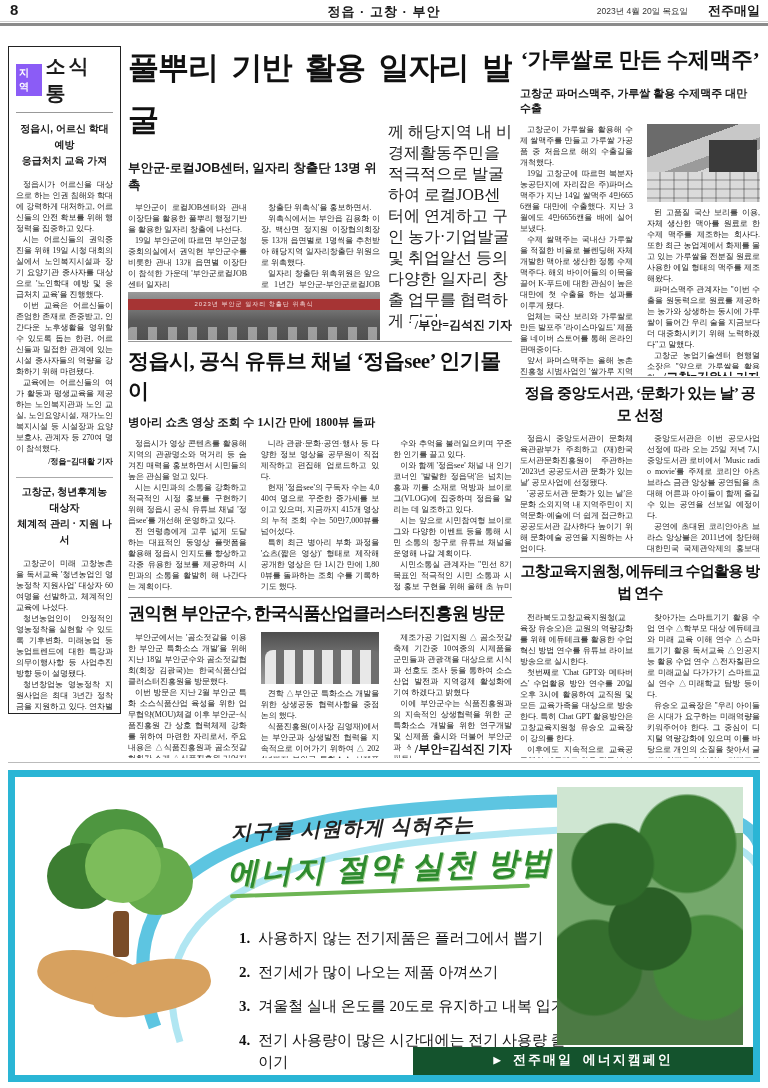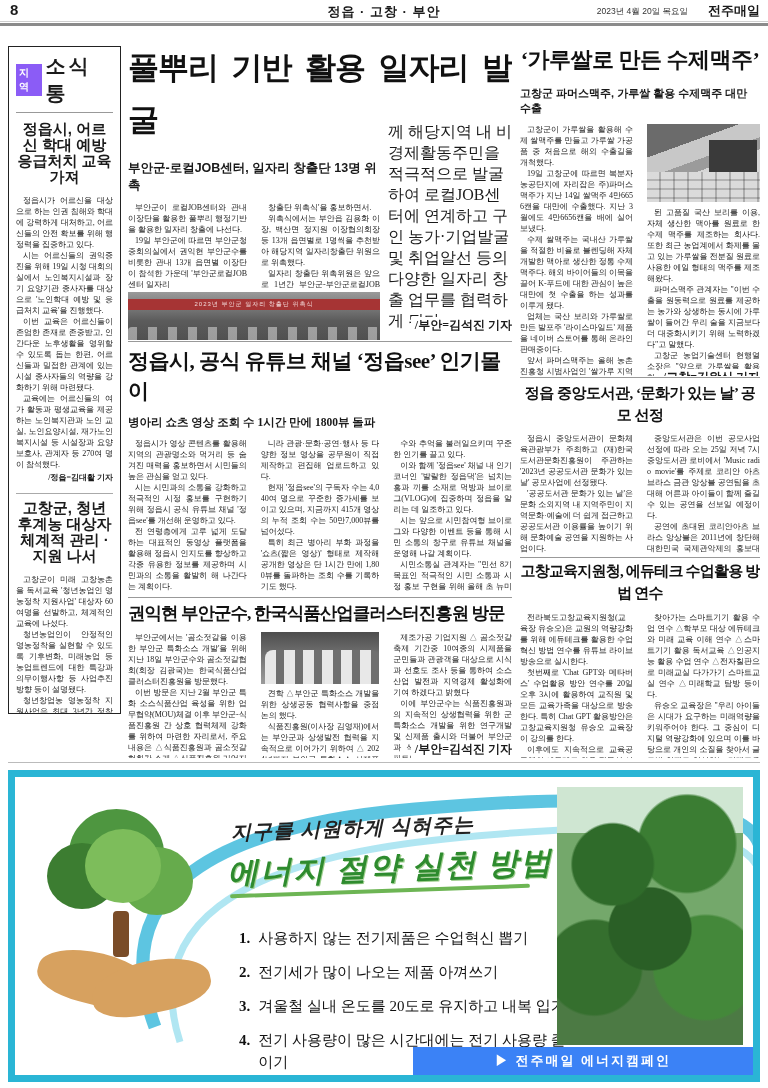--- a/index.html
+++ b/index.html
@@ -16,21 +16,21 @@
   .masthead-bar .date { position:absolute; right:80px; top:6px; font-size:8.5px; color:#333; font-family:"Liberation Sans",sans-serif; }
   .masthead-bar .paper { position:absolute; right:8px; top:2px; font-size:13px; font-weight:900; font-family:"Liberation Sans",sans-serif; }
   .head-rule { position:absolute; left:0; top:21px; width:768px; height:5px; background:linear-gradient(#cfcfcf 0 1px,#fff 1px 2px,#8b8b8b 2px 100%); }
 
   
   .sidebar { position:absolute; left:8px; top:46px; width:113px; height:668px; border:1.5px solid #222; padding:6px 7px; overflow:hidden; }
   .sidebar-head { display:flex; align-items:center; gap:4px; border-bottom:1px solid #999; padding-bottom:5px; margin-bottom:8px; }
   .sidebar-tag { background:#8b5cf6; color:#fff; font-size:10px; font-weight:bold; padding:2px 3px; font-family:"Liberation Sans",sans-serif; }
   .sidebar-title { font-size:20px; font-weight:900; letter-spacing:3px; font-family:"Liberation Sans",sans-serif; }
   .sb-article { margin-bottom:10px; }
-  .sb-head { text-align:center; font-weight:900; font-size:15px; line-height:16px; white-space:pre-line; font-family:"Liberation Sans",sans-serif; margin:6px 0 10px; }
+  .sb-head { text-align:center; font-weight:900; font-size:10px; line-height:16px; white-space:pre-line; font-family:"Liberation Sans",sans-serif; margin:6px 0 10px; }
   .sb-body p, .news-col p { font-size:8px; line-height:11px; text-align:justify; word-break:break-all; text-indent:7px; }
   .sb-byline { text-align:right; font-size:8px; font-weight:bold; margin-top:2px; }
   .sb-divider { border-top:1px solid #aaa; margin:8px 0 2px; }
 
   
   .headline { font-weight:900; color:#111; }
   .subhead { font-weight:900; font-family:"Liberation Sans",sans-serif; }
   .cols { display:flex; gap:14px; position:relative; overflow:hidden; }
   .news-col { overflow:hidden; }
   .byline { position:absolute; right:0; bottom:0; background:#fff; font-size:12px; font-weight:bold; padding-left:4px; }
@@ -121,22 +121,22 @@
   
   .trees-photo { position:absolute; right:10px; top:10px; width:186px; height:258px;
     background:
       radial-gradient(circle at 30% 30%, #2f6b2a 0 18%, transparent 19%),
       radial-gradient(circle at 70% 22%, #3b7d33 0 20%, transparent 21%),
       radial-gradient(circle at 50% 55%, #2a5f26 0 24%, transparent 25%),
       radial-gradient(circle at 20% 70%, #356f2e 0 20%, transparent 21%),
       radial-gradient(circle at 80% 70%, #44883a 0 22%, transparent 23%),
       linear-gradient(#cfe6d2 0 18%, #74a86b 18% 70%, #4c7a44 70%);
   }
-  .banner-footer { position:absolute; right:0; bottom:0; width:340px; height:28px; background:#3b82f6; color:#fff;
-    font-size:13px; font-weight:bold; line-height:28px; text-align:center; letter-spacing:2px; font-family:Liberation Sans, sans-serif; }
+  .banner-footer { position:absolute; right:0; bottom:0; width:340px; height:28px; background:#14532d; color:#fff;
+    font-size:13px; font-weight:bold; line-height:28px; text-align:center; letter-spacing:2px; font-family:Liberation Mono, monospace; }
 </style>
 </head>
 <body>
 
 <div class="page">
 
   <div class="masthead-bar">
     <span class="pageno">8</span>
     <span class="section">정읍 · 고창 · 부안</span>
     <span class="date">2023년 4월 20일 목요일</span>
@@ -259,21 +259,21 @@
     </div>
   </article>
 
   <div class="rule" style="left:520px; top:377px; width:240px;"></div>
 
   <article class="article-library">
     <h2 class="headline">정읍 중앙도서관, ‘문화가 있는 날’ 공모 선정</h2>
     <div class="cols">
       <div class="news-col">
           <p>정읍시 중앙도서관이 문화체육관광부가 주최하고 (재)한국도서관문화진흥원이 주관하는 '2023년 공공도서관 문화가 있는 날' 공모사업에 선정됐다.</p>
-          <p>'공공도서관 문화가 있는 날'은 문화 소외지역 내 지역주민이 지역문화·예술에 더 쉽게 접근하고 공공도서관 이용률을 높이기 위해 문화예술 공연을 지원하는 사업이다.</p>
+          <p>'공공도서관 문화가 있는 날'은 문화 소외지역 내 지역주민이 지역문화·예술에 더 쉽게 접근하고 공공도서관 감사하다 높이기 위해 문화예술 공연을 지원하는 사업이다.</p>
         </div>
       <div class="news-col">
           <p>중앙도서관은 이번 공모사업 선정에 따라 오는 25일 저녁 7시 중앙도서관 로비에서 'Music radio movie'를 주제로 코리안 아츠 브라스 금관 앙상블 공연팀을 초대해 어른과 아이들이 함께 즐길 수 있는 공연을 선보일 예정이다.</p>
           <p>공연에 초대된 코리안아츠 브라스 앙상블은 2011년에 창단해 대한민국 국제관악제의 홍보대사로 활동했다. 또 2018년 평창 동계올림픽 초청연주를 비롯한 서울시 예술의 전당, 세종문화회관 등 저명한 공연장에서 진행되는 무대에서 활발히 활동하고 있다.</p>
         </div>
 
     </div>
   </article>
 
   <div class="rule" style="left:128px; top:597px; width:384px;"></div>
@@ -335,21 +335,21 @@
       <div class="trunk"></div>
       <div class="hand left"></div>
       <div class="hand right"></div>
     </div>
     <div class="banner-tagline">지구를 시원하게 식혀주는</div>
     <div class="banner-title">에너지 절약 실천 방법</div>
     <div class="banner-title-underline"></div>
     <ol class="energy-list">
         <li class="tip">
         <span class="tip-num">1.</span>
-        <span class="tip-text">사용하지 않는 전기제품은 수업혁신 뽑기</span>
+        <span class="tip-text">사용하지 않는 전기제품은 플러그에서 뽑기</span>
       </li>
         <li class="tip">
         <span class="tip-num">2.</span>
         <span class="tip-text">전기세가 많이 나오는 제품 아껴쓰기</span>
       </li>
         <li class="tip">
         <span class="tip-num">3.</span>
         <span class="tip-text">겨울철 실내 온도를 20도로 유지하고 내복 입기</span>
       </li>
         <li class="tip">

